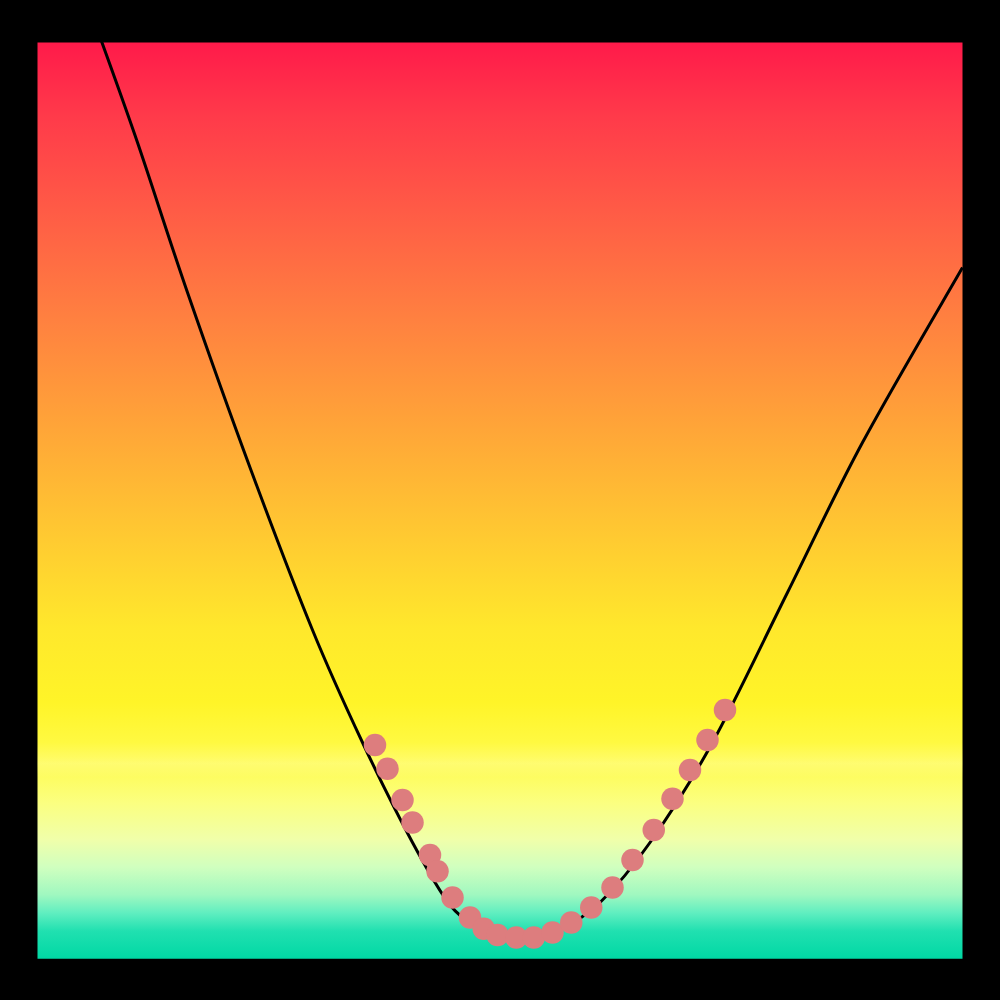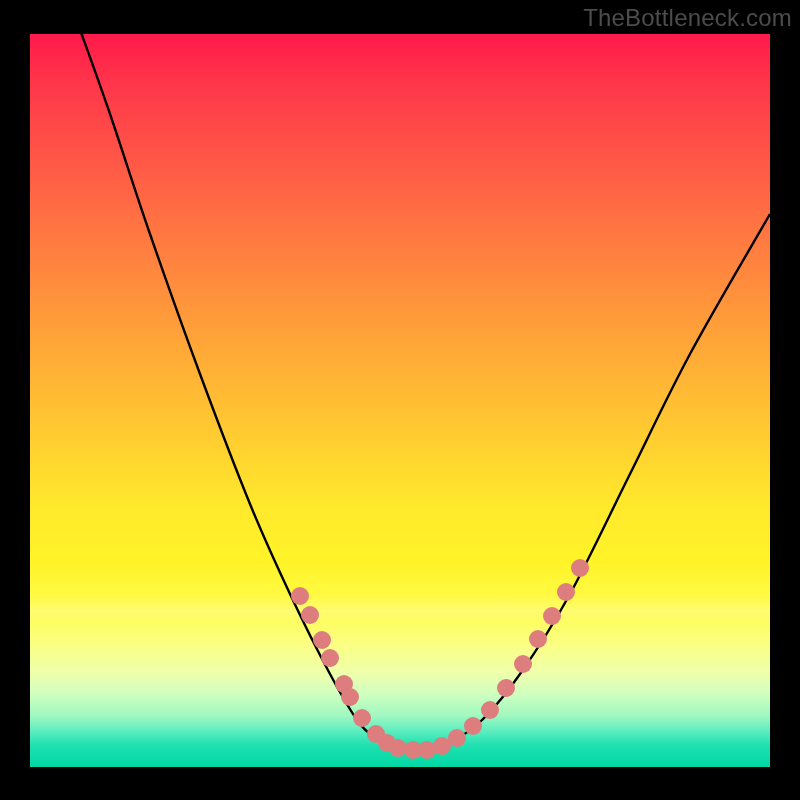--- a/index.html
+++ b/index.html
@@ -107,14 +107,13 @@
           <circle cx="476" cy="654" r="9" fill="#dd7d7e" stroke="#b65a5c" stroke-width="0"></circle>
           <circle cx="493" cy="630" r="9" fill="#dd7d7e" stroke="#b65a5c" stroke-width="0"></circle>
           <circle cx="508" cy="605" r="9" fill="#dd7d7e" stroke="#b65a5c" stroke-width="0"></circle>
           <circle cx="522" cy="582" r="9" fill="#dd7d7e" stroke="#b65a5c" stroke-width="0"></circle>
           <circle cx="536" cy="558" r="9" fill="#dd7d7e" stroke="#b65a5c" stroke-width="0"></circle>
           <circle cx="550" cy="534" r="9" fill="#dd7d7e" stroke="#b65a5c" stroke-width="0"></circle>
         </g>
     </svg>
 
   </div>
-  <div class="watermark">TheBottleneck.com</div>
 </div>
 
 </body></html>

